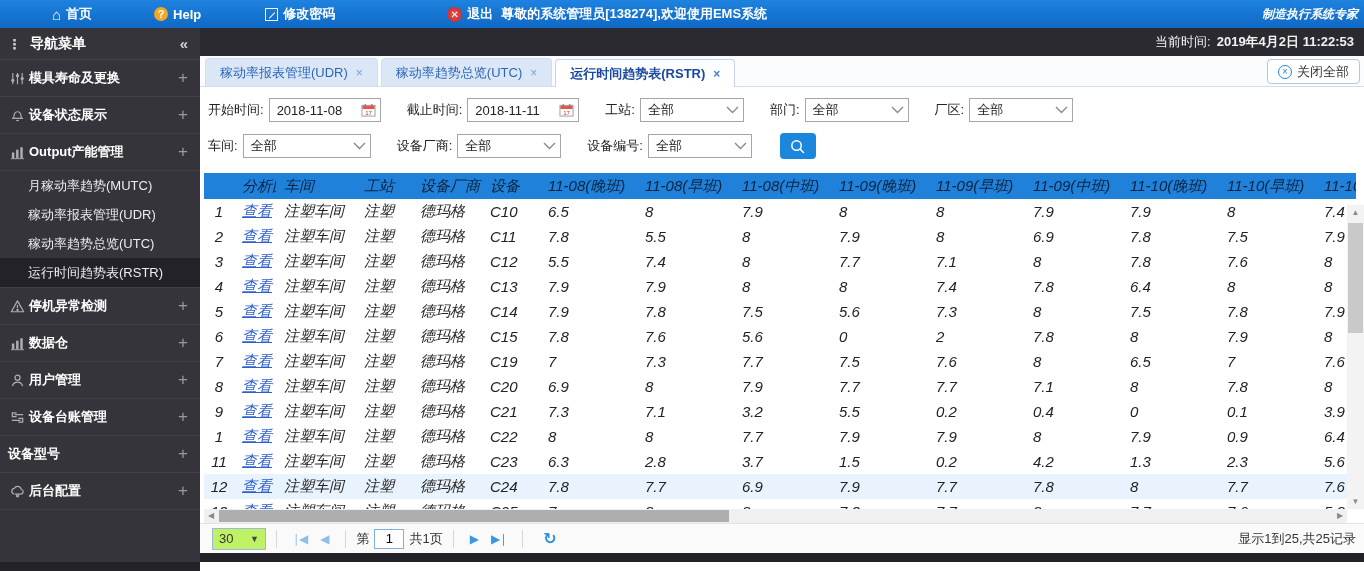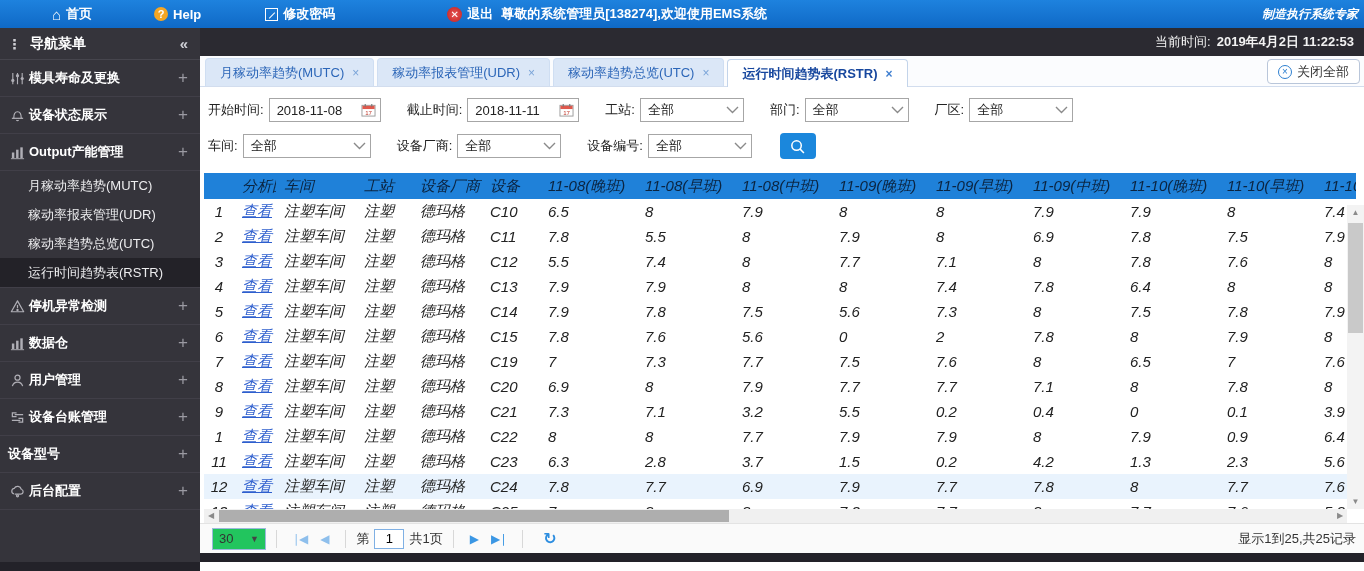--- a/index.html
+++ b/index.html
@@ -72,21 +72,21 @@
   .v-scroll .arr { position:absolute; left:0; width:17px; height:15px; color:#8a8a8a; font-size:8px; text-align:center; line-height:15px; cursor:pointer; }
   .v-scroll .arr.up { top:0; } .v-scroll .arr.down { bottom:0; }
   .v-thumb { position:absolute; left:1px; top:18px; width:15px; height:110px; background:#c9c9c9; cursor:pointer; }
   .h-scroll { position:absolute; left:4px; right:17px; bottom:0; height:14px; background:#f0f0f0; }
   .h-scroll .arr { position:absolute; top:0; width:14px; height:14px; color:#8a8a8a; font-size:8px; text-align:center; line-height:14px; cursor:pointer; }
   .h-scroll .arr.left { left:0; } .h-scroll .arr.right { right:0; }
   .h-thumb { position:absolute; left:15px; top:1px; width:510px; height:12px; background:#aeaeae; cursor:pointer; }
 
   
   .pager { height:30px; flex:0 0 auto; background:#fafafa; border-top:1px solid #e3e3e3; display:flex; align-items:center; font-size:13px; color:#333; padding:0 8px; }
-  .pg-size { width:54px; height:22px; border:1px solid #9cb9dc; background:#22c55e; display:flex; align-items:center; justify-content:space-between; padding:0 6px; margin-left:4px; cursor:pointer; }
+  .pg-size { width:54px; height:22px; border:1px solid #9cb9dc; background:#bef264; display:flex; align-items:center; justify-content:space-between; padding:0 6px; margin-left:4px; cursor:pointer; }
   .pg-size .car { font-size:9px; color:#444; }
   .pg-sep { width:1px; height:18px; background:#d8d8d8; margin:0 10px; }
   .pg-btn { color:#3b97e4; font-size:12px; margin:0 6px; cursor:pointer; }
   .pg-btn.dim { color:#8ebfec; }
   .pg-input { width:30px; height:20px; border:1px solid #7fb0e4; text-align:center; font-size:13px; margin:0 5px; }
   .pg-refresh { color:#2e8ee0; font-size:16px; font-weight:bold; margin-left:10px; cursor:pointer; }
   .pg-summary { margin-left:auto; }
 
   .footer-strip { height:9px; background:#232229; flex:0 0 auto; }
   .page-foot { position:absolute; left:0; bottom:0; width:200px; height:9px; background:#232229; }
@@ -226,21 +226,20 @@
 
 <div class="content">
 
   <div class="time-bar">
     <span>当前时间:</span>
     <span style="font-weight:bold;">2019年4月2日 11:22:53</span>
   </div>
 
   <div class="tab-bar">
     <div id="tabs" style="display:flex;align-items:flex-end;">
-        <div class="tab"><span>月稼动率趋势(MUTC)</span><span class="tab-x">×</span></div>
         <div class="tab"><span>稼动率报表管理(UDR)</span><span class="tab-x">×</span></div>
         <div class="tab"><span>稼动率趋势总览(UTC)</span><span class="tab-x">×</span></div>
         <div class="tab active"><span>运行时间趋势表(RSTR)</span><span class="tab-x">×</span></div>
       </div>
     <div class="close-all">
       <span class="circle-x">×</span>
       <span>关闭全部</span>
     </div>
   </div>
 

